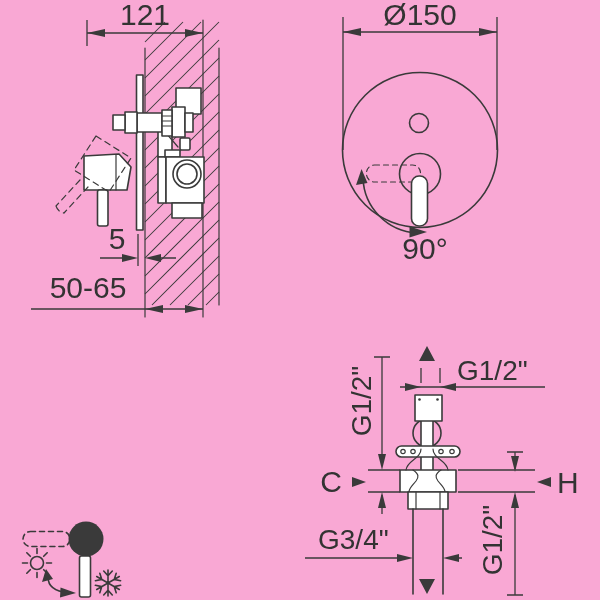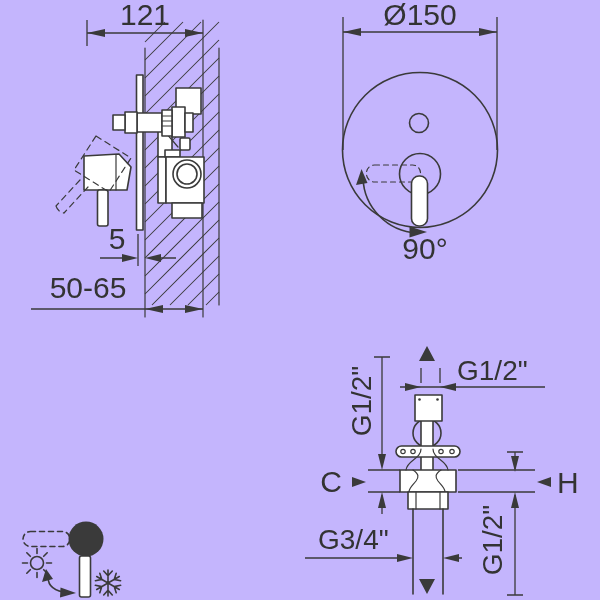--- a/index.html
+++ b/index.html
@@ -1,16 +1,16 @@
 <!DOCTYPE html>
 <html><head>
 <meta charset="utf-8">
 <style>
   html,body{margin:0;padding:0;background:#ffffff;}
-  .stage{width:600px;height:600px;background:#c4b5fd;position:relative;overflow:hidden;}
+  .stage{width:600px;height:600px;background:#f9a8d4;position:relative;overflow:hidden;}
   .ln{stroke:#3a3a3a;stroke-width:1.6;fill:none;stroke-linecap:round;stroke-linejoin:round;}
   .thin{stroke-width:1.2;}
   .lnf{stroke:#3a3a3a;stroke-width:1.6;fill:#ffffff;stroke-linejoin:round;}
   .dim{stroke:#3a3a3a;stroke-width:1.3;fill:none;stroke-linecap:butt;}
   .hatch{stroke:#3a3a3a;stroke-width:1.05;fill:none;}
   .dash{stroke-dasharray:6,4.5;}
   .dash2{stroke-dasharray:5,4;}
   .arr{fill:#3a3a3a;stroke:none;}
   .blk{fill:#3a3a3a;stroke:none;}
   .txt{fill:#333333;font-family:"Liberation Sans",sans-serif;font-size:30px;}

